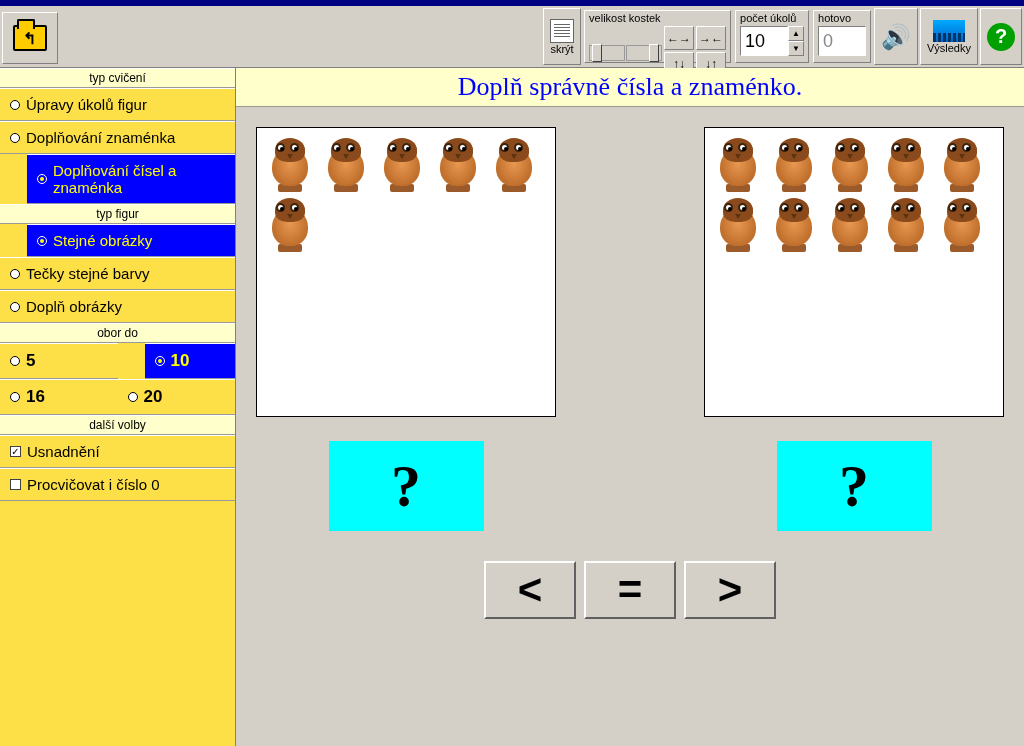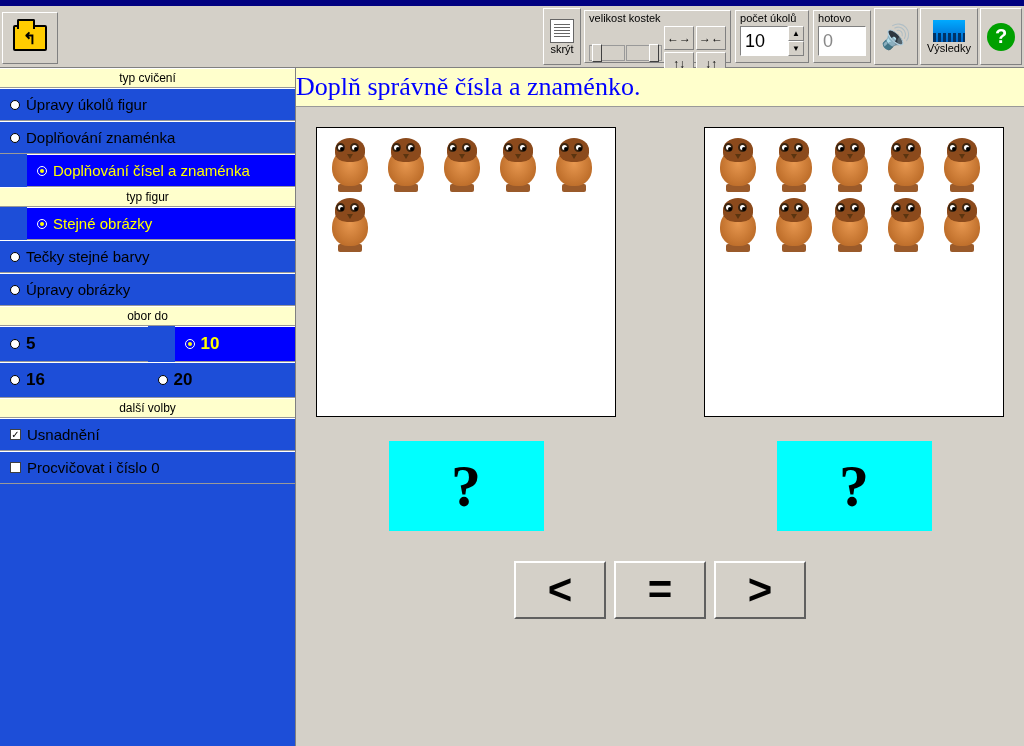--- a/index.html
+++ b/index.html
@@ -37,37 +37,37 @@
     .spinner .arrows { display: flex; flex-direction: column; }
     .spinner .arrows button { width: 16px; height: 15px; font-size: 8px; background: #d4d0c8; border: 1px solid; border-color: #fff #808080 #808080 #fff; cursor: pointer; line-height: 1; padding: 0; }
     
     .sound-icon { font-size: 24px; color: #d4a000; }
     .results-icon { width: 32px; height: 22px; background: linear-gradient(180deg, #00aaff 0%, #0066cc 100%); position: relative; }
     .results-icon::after { content: ''; position: absolute; bottom: 0; left: 0; right: 0; height: 40%; background: repeating-linear-gradient(90deg, #003366 0 3px, transparent 3px 5px); }
     .help-icon { width: 28px; height: 28px; border-radius: 50%; background: #00a000; color: #fff; font-size: 20px; font-weight: bold; display: flex; align-items: center; justify-content: center; }
     
     .main-layout { display: flex; height: calc(746px - 68px); }
     
-    .sidebar { width: 296px; background: #1d4ed8; border-right: 1px solid #808080; }
+    .sidebar { width: 236px; background: #fde047; border-right: 1px solid #808080; }
     .sb-header { background: #ffffcc; text-align: center; font-size: 12px; padding: 2px 0; border-top: 1px solid #fff; border-bottom: 1px solid #999; }
     .sb-option { padding: 7px 10px; border-top: 1px solid #fff; border-bottom: 1px solid #999; cursor: pointer; font-size: 15px; display: flex; align-items: center; gap: 6px; }
     .sb-option.selected { background: #0000ff; color: #ffff00; margin-left: 27px; }
     .sb-option .radio { width: 10px; height: 10px; border-radius: 50%; border: 1px solid #000; background: #fff; display: inline-block; position: relative; flex-shrink: 0; }
     .sb-option.selected .radio { border-color: #fff; background: transparent; }
     .sb-option.selected .radio::after { content: ''; position: absolute; top: 2px; left: 2px; width: 4px; height: 4px; border-radius: 50%; background: #ffff00; }
     
     .range-grid { display: grid; grid-template-columns: 1fr 1fr; }
     .range-grid .sb-option { font-weight: bold; font-size: 17px; }
     .range-grid .sb-option.selected { font-weight: bold; }
     
     .check-option { padding: 7px 10px; border-top: 1px solid #fff; border-bottom: 1px solid #999; font-size: 15px; display: flex; align-items: center; gap: 6px; }
     .check-option .checkbox { width: 11px; height: 11px; border: 1px solid #404040; background: #fff; display: inline-flex; align-items: center; justify-content: center; font-size: 10px; line-height: 1; }
     
     .content { flex: 1; display: flex; flex-direction: column; }
-    .instruction { background: #ffffcc; color: #0000ff; font-size: 26px; font-family: Georgia, serif; padding: 4px 0; border-bottom: 1px solid #999; }
+    .instruction { background: #ffffcc; color: #0000ff; font-size: 26px; font-family: Georgia, serif; text-align: center; padding: 4px 0; border-bottom: 1px solid #999; }
     
     .work-area { flex: 1; padding: 20px; }
     .panels { display: flex; justify-content: space-between; gap: 40px; }
     .figure-box { background: #fff; border: 1px solid #000; width: 300px; height: 290px; padding: 8px; }
     .owl-row { display: flex; gap: 6px; margin-bottom: 4px; }
     
     .owl { width: 50px; height: 56px; position: relative; }
     .owl-body { width: 36px; height: 38px; background: radial-gradient(ellipse at 50% 40%, #e89850 0%, #c0702c 70%); border-radius: 50% 50% 45% 45%; position: absolute; top: 12px; left: 7px; }
     .owl-head { width: 30px; height: 24px; background: #8b4a1c; border-radius: 50% 50% 40% 40%; position: absolute; top: 2px; left: 10px; }
     .owl-eye { width: 9px; height: 9px; background: #fff; border: 2px solid #3a2410; border-radius: 50%; position: absolute; top: 7px; }
@@ -178,21 +178,21 @@
     <div class="sb-option selected">
         <span class="radio"></span>
         <span>Stejné obrázky</span>
       </div>
     <div class="sb-option">
         <span class="radio"></span>
         <span>Tečky stejné barvy</span>
       </div>
     <div class="sb-option">
         <span class="radio"></span>
-        <span>Úpravy obrázky</span>
+        <span>Doplň obrázky</span>
       </div>
 
     <div class="sb-header">obor do</div>
     <div class="range-grid">
       <div class="sb-option">
           <span class="radio"></span>
           <span>5</span>
         </div>
       <div class="sb-option selected">
           <span class="radio"></span>

